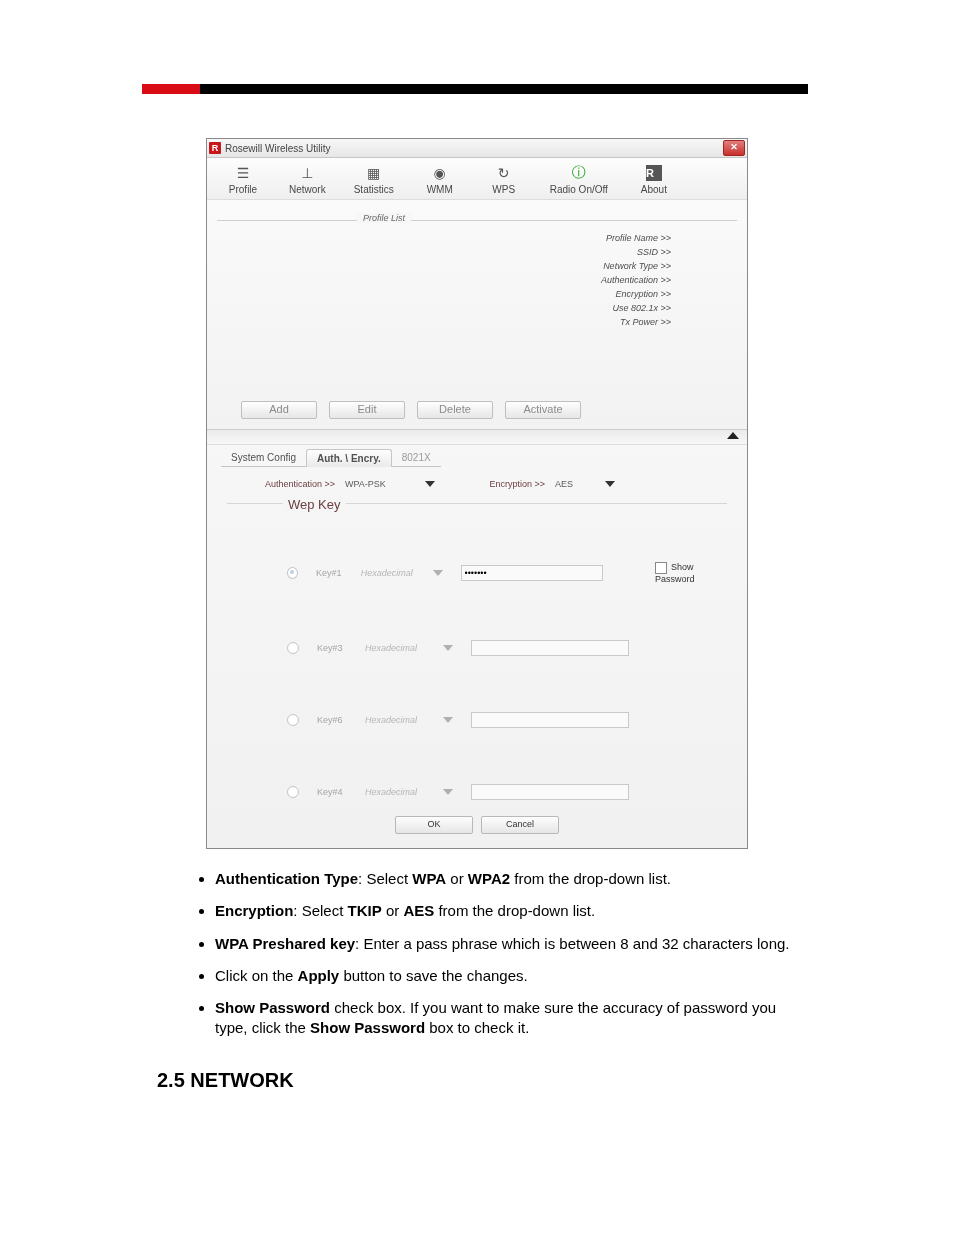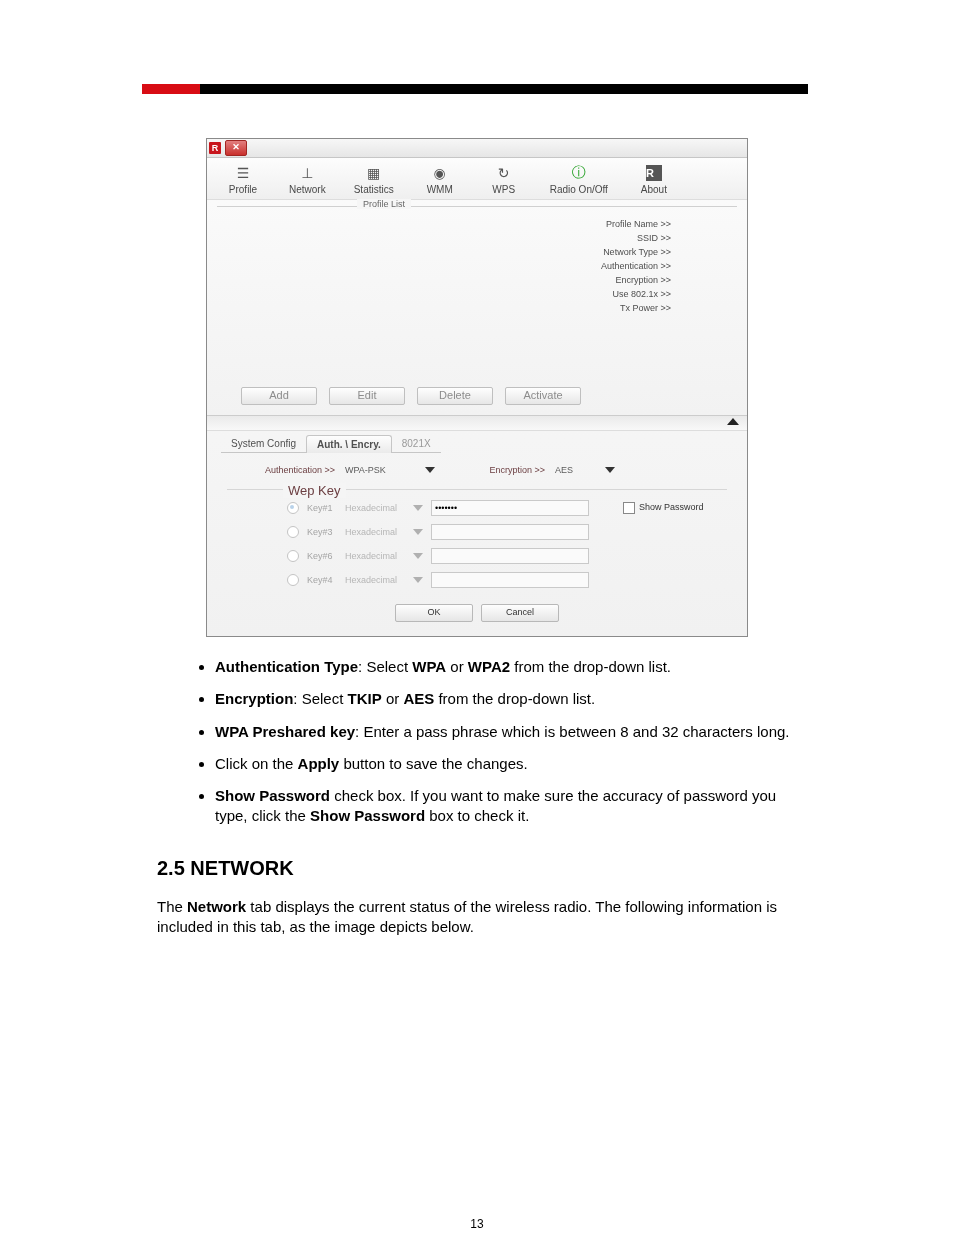--- a/index.html
+++ b/index.html
@@ -110,21 +110,22 @@
     justify-content: center;
     font-size: 14px;
     color: #555;
   }
   .pane {
     background: linear-gradient(#fafafa,#f2f2f2);
     padding: 6px 10px 0 10px;
   }
   .fieldset-like {
     position: relative;
-    margin: 0 0 6px 0;
+    margin: 14px 0 6px 0;
+    font-style: italic;
   }
   .fieldset-like .legend {
     position: absolute;
     top: -7px;
     left: 140px;
     background: #f6f6f6;
     padding: 0 6px;
     font-size: 9px;
     color: #686868;
   }
@@ -257,37 +258,38 @@
     top: -7px;
     left: 56px;
     background: #f5f5f5;
     padding: 0 5px;
     font-size: 13px;
     color: #6b3e41;
   }
   .wep-row {
     display: flex;
     align-items: center;
-    gap: 8px;
+    gap: 18px;
     padding: 4px 0 4px 60px;
+    margin-top: 48px;
   }
   .radio {
     width: 10px; height: 10px;
     border: 1px solid #8fb0d0;
     border-radius: 50%;
     background: #fff;
     position: relative;
   }
   .radio.dis { border-color: #c4c4c4; }
   .radio .dot {
     width: 4px; height: 4px; background: #3d7cc9; border-radius: 50%;
     position: absolute; top: 2px; left: 2px;
   }
   .wep-lbl { width: 30px; color: #a5a5a5; }
-  .hex { width: 60px; color: #b6b6b6; }
+  .hex { width: 60px; color: #b6b6b6; font-style: italic; }
   .wep-input {
     border: 1px solid #c9c9c9;
     height: 14px;
     width: 150px;
     background: #fafafa;
     font-size: 9px;
     padding: 0 3px;
   }
   .cb {
     display: inline-block;
@@ -340,20 +342,21 @@
 <div class="page">
   <div class="topbars">
     <span class="red"></span><span class="black"></span>
   </div>
 
   <div class="content">
     <div class="app-window">
 
       <div class="titlebar">
         <span class="tb-icon">R</span>
+        <span class="title-text">Rosewill Wireless Utility</span>
         <span class="close">✕</span>
       </div>
 
       <div class="toolbar">
         <div class="tb-item">
           <span class="ic">☰</span>
           <span>Profile</span>
         </div>
         <div class="tb-item">
           <span class="ic">⊥</span>
@@ -479,18 +482,17 @@
     <div class="prose">
       <ul>
         <li><b>Authentication Type</b><span>: Select </span><b>WPA</b><span> or </span><b>WPA2</b><span> from the drop-down list.</span></li>
         <li><b>Encryption</b><span>: Select </span><b>TKIP</b><span> or </span><b>AES</b><span> from the drop-down list.</span></li>
         <li><b>WPA Preshared key</b><span>: Enter a pass phrase which is between 8 and 32 characters long.</span></li>
         <li><span>Click on the </span><b>Apply</b><span> button to save the changes.</span></li>
         <li><b>Show Password</b><span> check box. If you want to make sure the accuracy of password you type, click the </span><b>Show Password</b><span> box to check it.</span></li>
       </ul>
 
       <div class="h2">2.5 NETWORK</div>
-      <p><span>The </span><b>Network</b><span> tab displays the current status of the wireless radio.  The following information is included in this tab, as the image depicts below.</span></p>
     </div>
 
     <div class="pagenum">13</div>
   </div>
 </div>
 
 </body></html>

